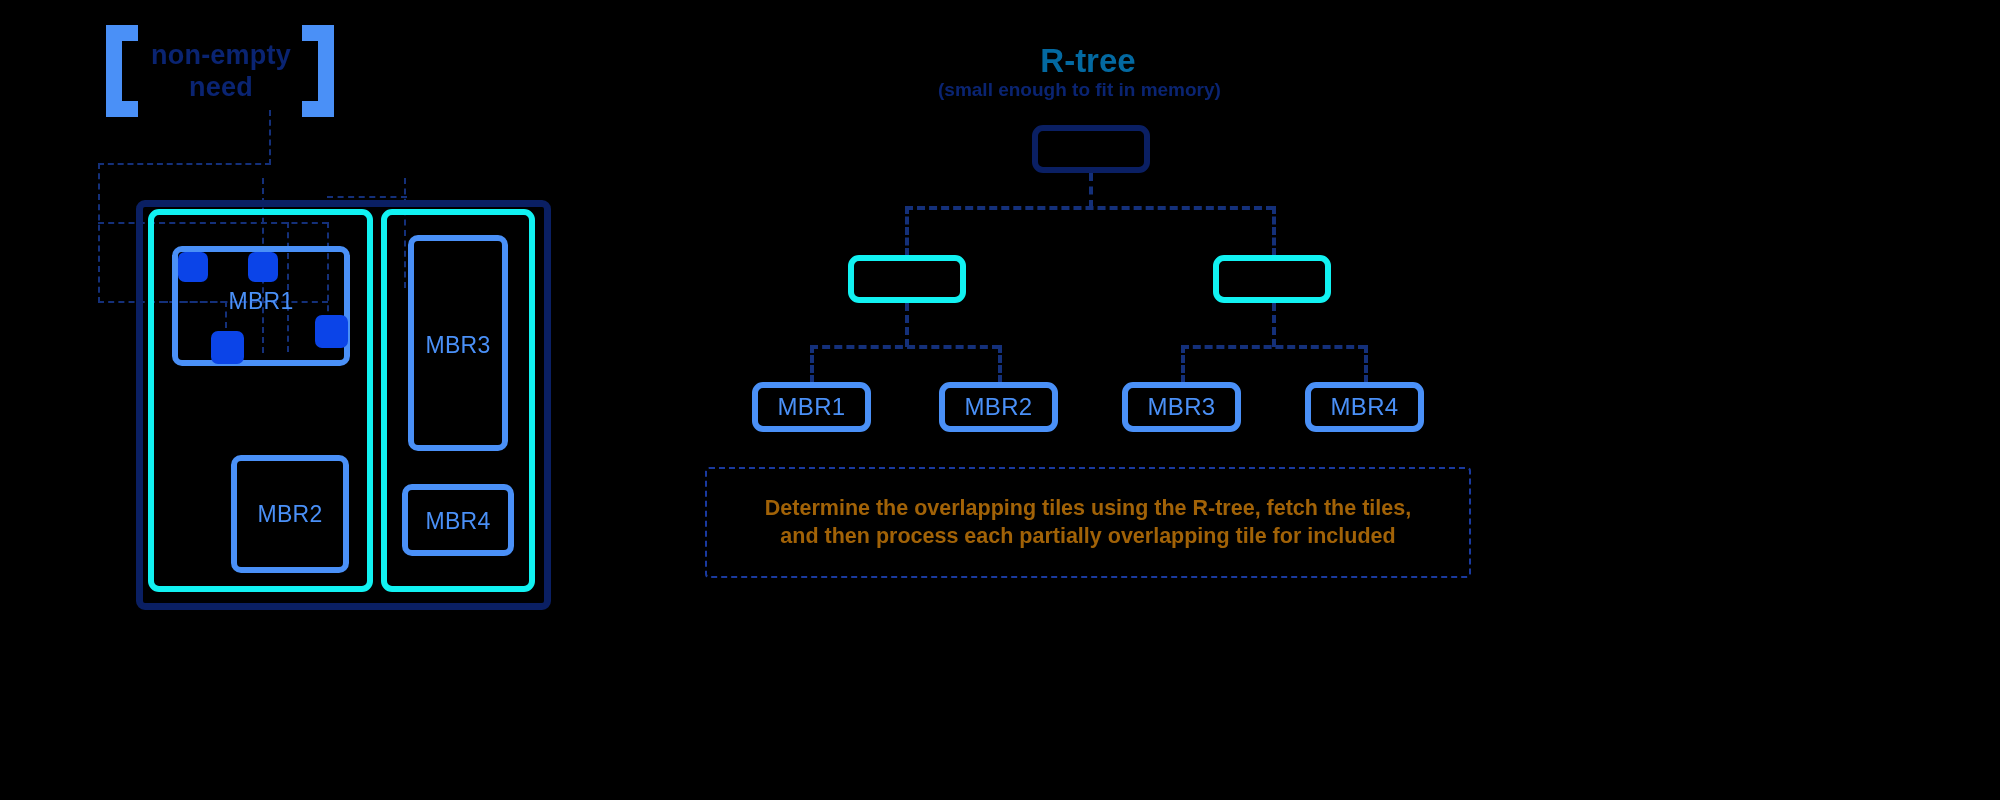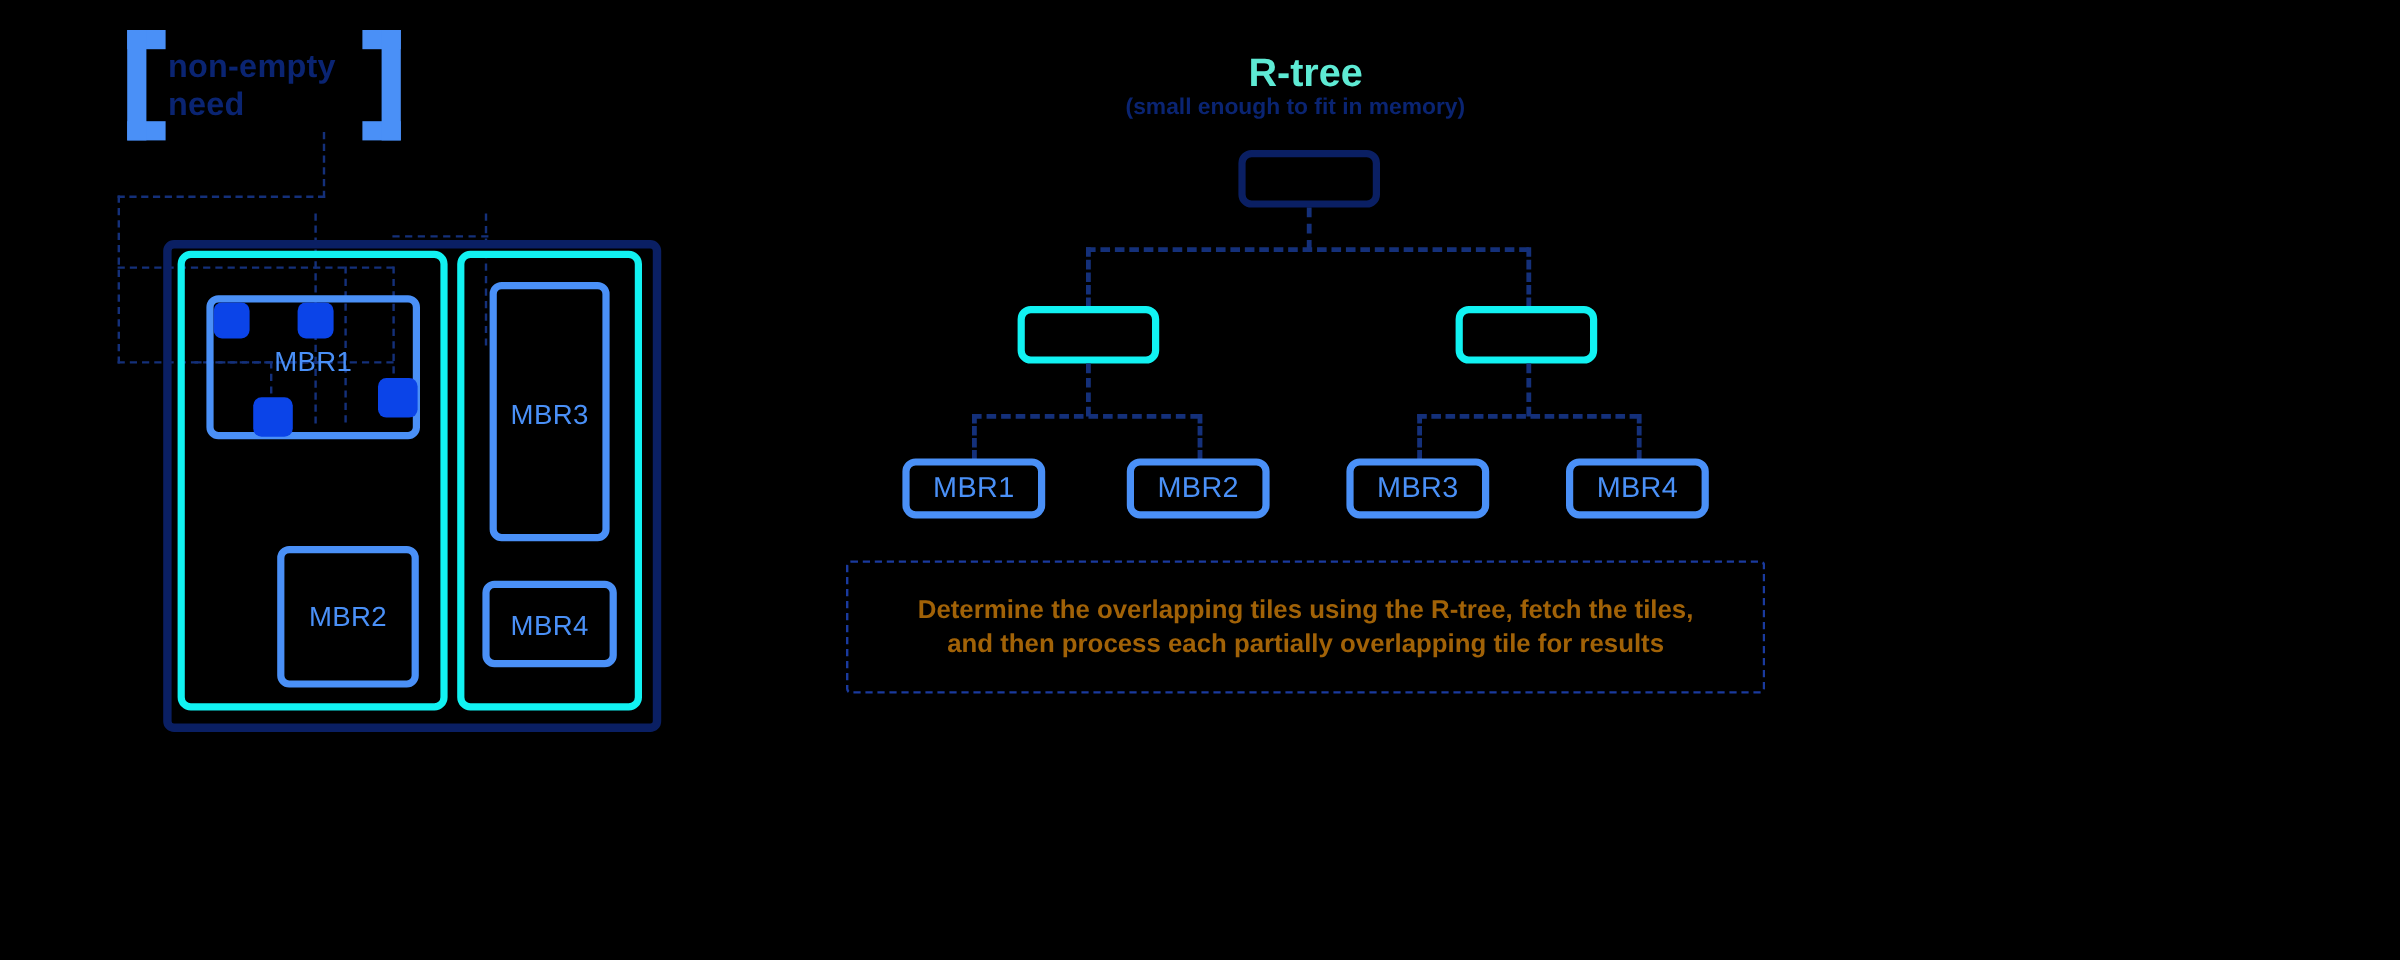--- a/index.html
+++ b/index.html
@@ -28,21 +28,21 @@
             box-sizing:border-box;background:transparent;}
   .cyan-box{position:absolute;border:6px solid #11f2f2;border-radius:11px;
             box-sizing:border-box;background:transparent;}
   .mbr-box{position:absolute;border:6px solid #4a90f7;border-radius:10px;
            box-sizing:border-box;background:transparent;}
   .mbr-label{position:absolute;color:#4a90f7;font-size:23px;font-weight:normal;
              letter-spacing:.3px;white-space:nowrap;}
   .cell{position:absolute;background:#0b44e8;border-radius:7px;}
 
   
-  .rt-title{position:absolute;color:#5eead4;font-weight:bold;font-size:33px;
+  .rt-title{position:absolute;color:#0369a1;font-weight:bold;font-size:33px;
             white-space:nowrap;}
   .rt-sub{position:absolute;color:#0a2472;font-weight:bold;font-size:19px;
           white-space:nowrap;}
 
   .node{position:absolute;box-sizing:border-box;border-radius:11px;}
   .node.root{border:6px solid #0a1f63;}
   .node.mid{border:6px solid #11f2f2;}
   .node.leaf{border:6px solid #4a90f7;}
   .node-label{position:absolute;left:0;right:0;top:0;bottom:0;
               display:flex;align-items:center;justify-content:center;
@@ -58,21 +58,21 @@
              white-space:nowrap;}
 </style>
 </head>
 <body>
 
 <div id="stage">
 
   <div class="bracket left abs" style="left:106px;top:25px;height:92px;"></div>
   <div class="bracket right abs" style="left:302px;top:25px;height:92px;"></div>
 
-  <div class="nonempty-label" style="left:140px;top:40px;width:162px;">
+  <div class="nonempty-label" style="left:140px;top:40px;width:162px;text-align:center;">
     <div>non-empty</div>
     <div>need</div>
   </div>
 
   <div class="dash-v abs" style="left:269px;top:110px;height:55px;"></div>
   <div class="dash-h abs" style="left:98px;top:163px;width:173px;"></div>
 
   <div class="dash-v abs" style="left:98px;top:163px;height:140px;"></div>
   <div class="dash-h abs" style="left:98px;top:222px;width:230px;"></div>
   <div class="dash-h abs" style="left:98px;top:301px;width:230px;"></div>
@@ -143,16 +143,16 @@
   </div>
   <div class="node leaf" style="left:1122px;top:382px;width:119px;height:50px;">
     <span class="node-label">MBR3</span>
   </div>
   <div class="node leaf" style="left:1305px;top:382px;width:119px;height:50px;">
     <span class="node-label">MBR4</span>
   </div>
 
   <div class="note-box" style="left:705px;top:467px;width:766px;height:111px;">
     <div class="note-line">Determine the overlapping tiles using the R-tree, fetch the tiles,</div>
-    <div class="note-line">and then process each partially overlapping tile for results</div>
+    <div class="note-line">and then process each partially overlapping tile for included</div>
   </div>
 
 </div>
 
 </body></html>

